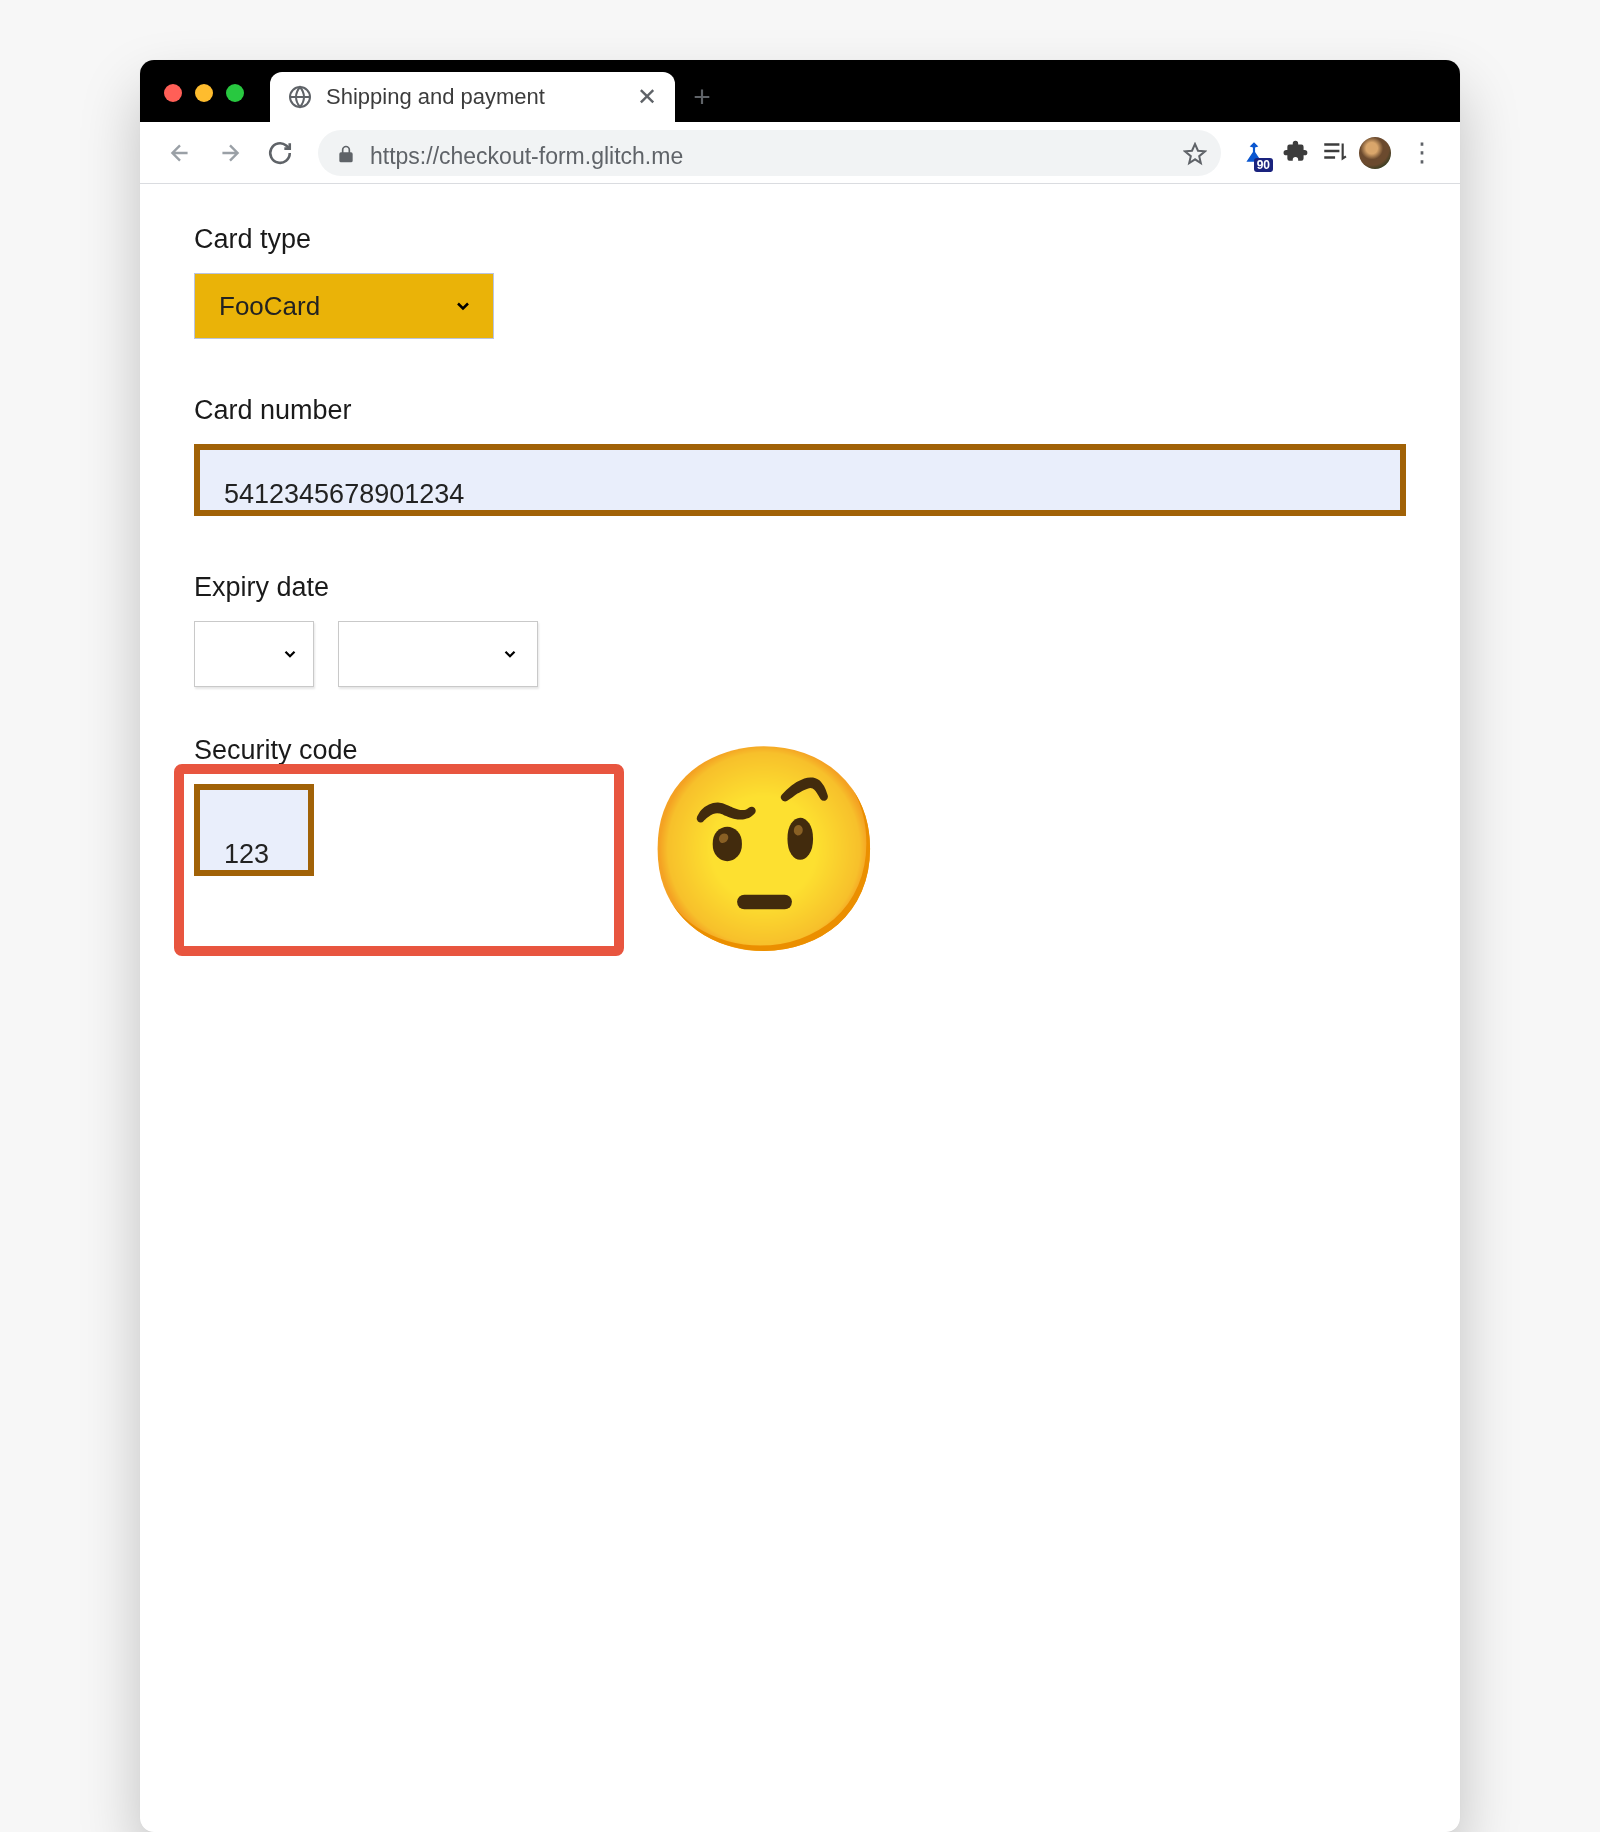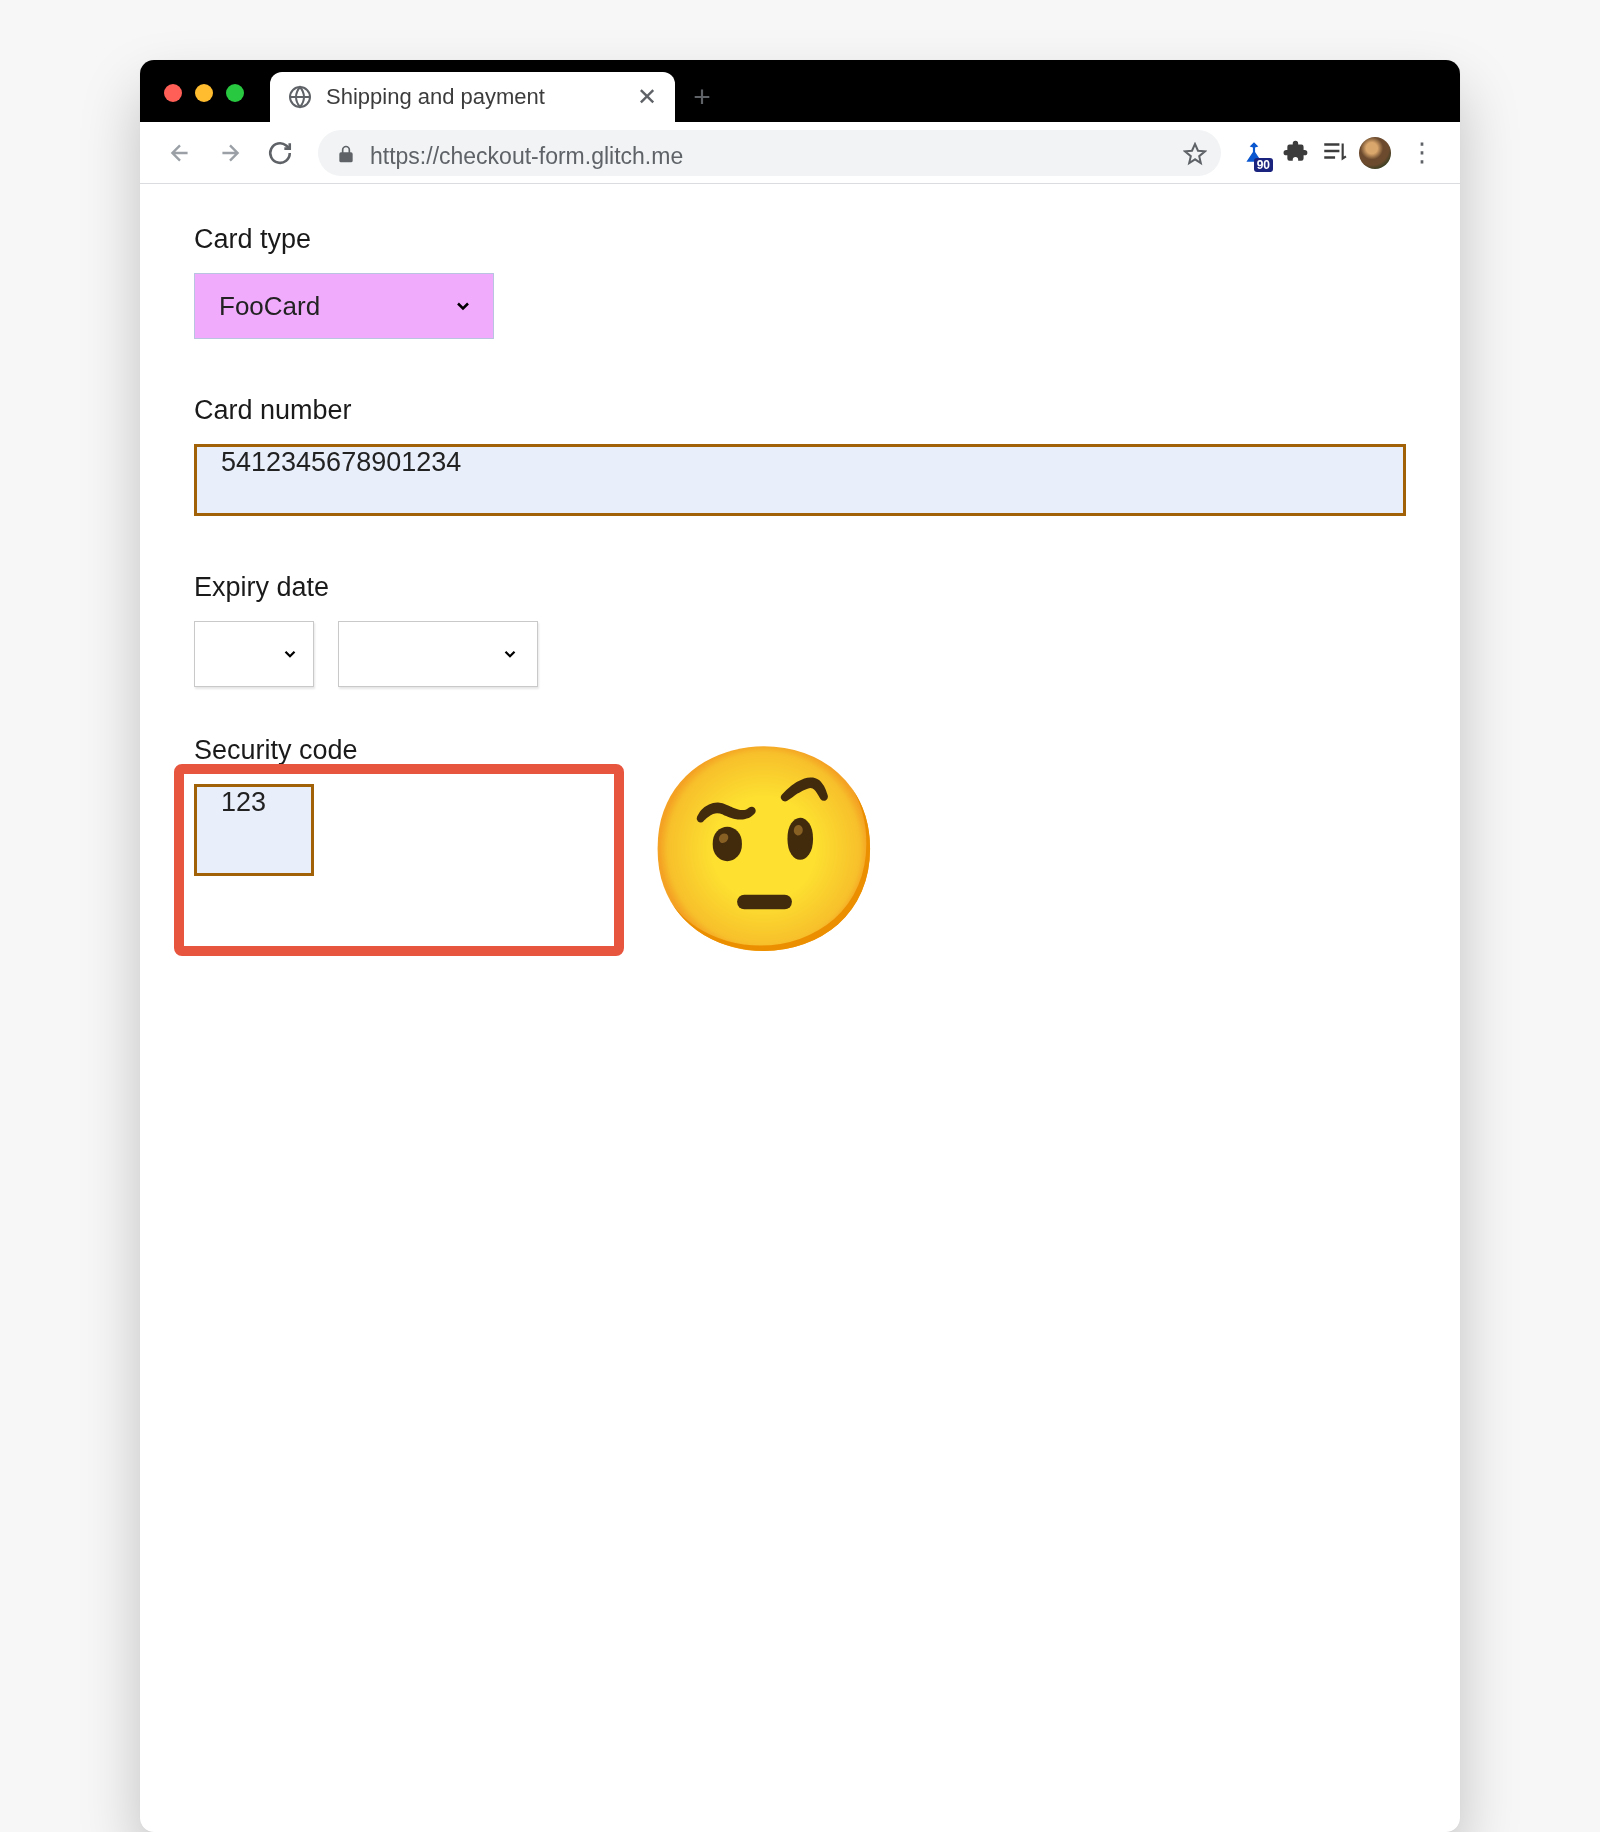--- a/index.html
+++ b/index.html
@@ -131,41 +131,41 @@
   .field { margin-bottom: 56px; }
   .label {
     font-size: 27px;
     color:#1a1a1a;
     margin-bottom: 18px;
   }
   .select-box {
     display:inline-flex;
     align-items:center;
     justify-content:space-between;
-    background:#f0abfc;
+    background:#eab308;
     border:1px solid #b9c4e0;
     height:66px;
     padding: 0 20px 0 24px;
     font-size:26px;
     color:#222;
     cursor:pointer;
     min-width: 300px;
   }
   .select-box.small { min-width: auto; background:#fff; border:1px solid #c9c9c9; box-shadow: 1px 2px 2px rgba(0,0,0,0.1);}
   .select-box .caret { margin-left:22px; }
   .txt-input {
     width: 100%;
     background:#e9eefb;
-    border:3px solid #a16207;
+    border:6px solid #a16207;
     height:72px;
     padding: 0 24px;
     font-size:27px;
     color:#222;
     display:flex;
-    align-items:flex-start;
+    align-items:flex-end;
   }
   .txt-input.small { width:120px; height:92px; }
   
   .highlight {
     position:absolute;
     border: 10px solid #e8553f;
     border-radius: 8px;
     pointer-events:none;
   }
   .emoji {

